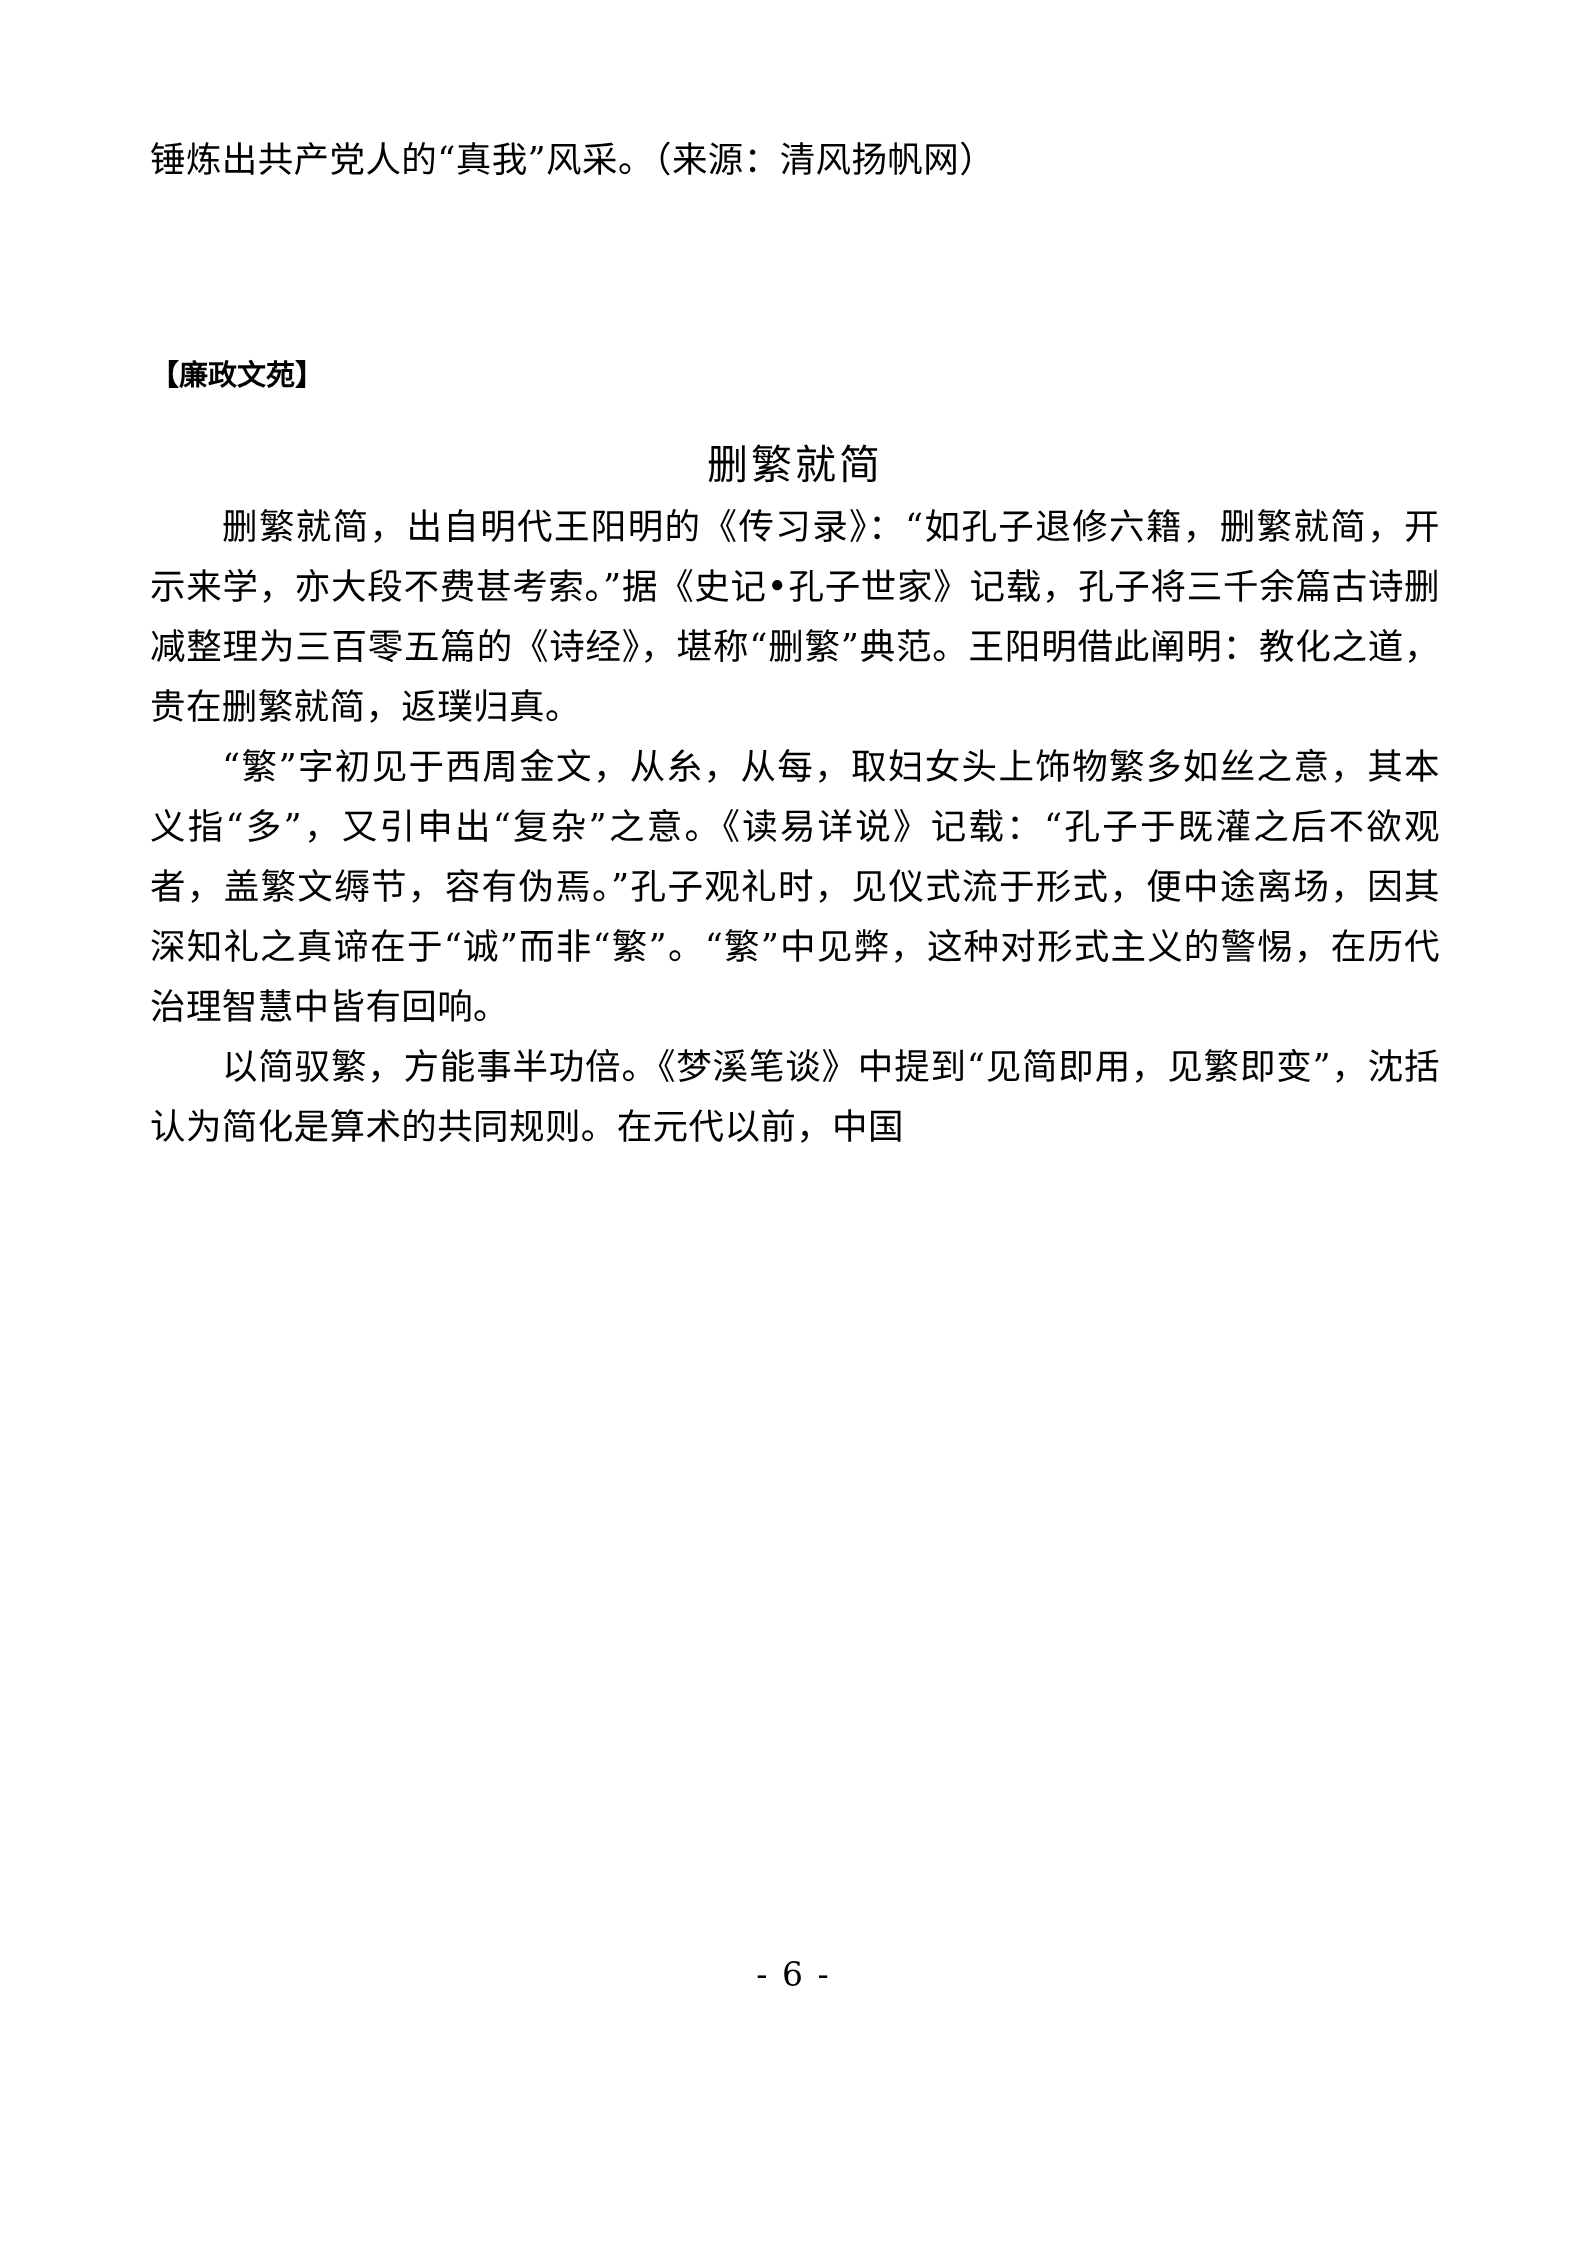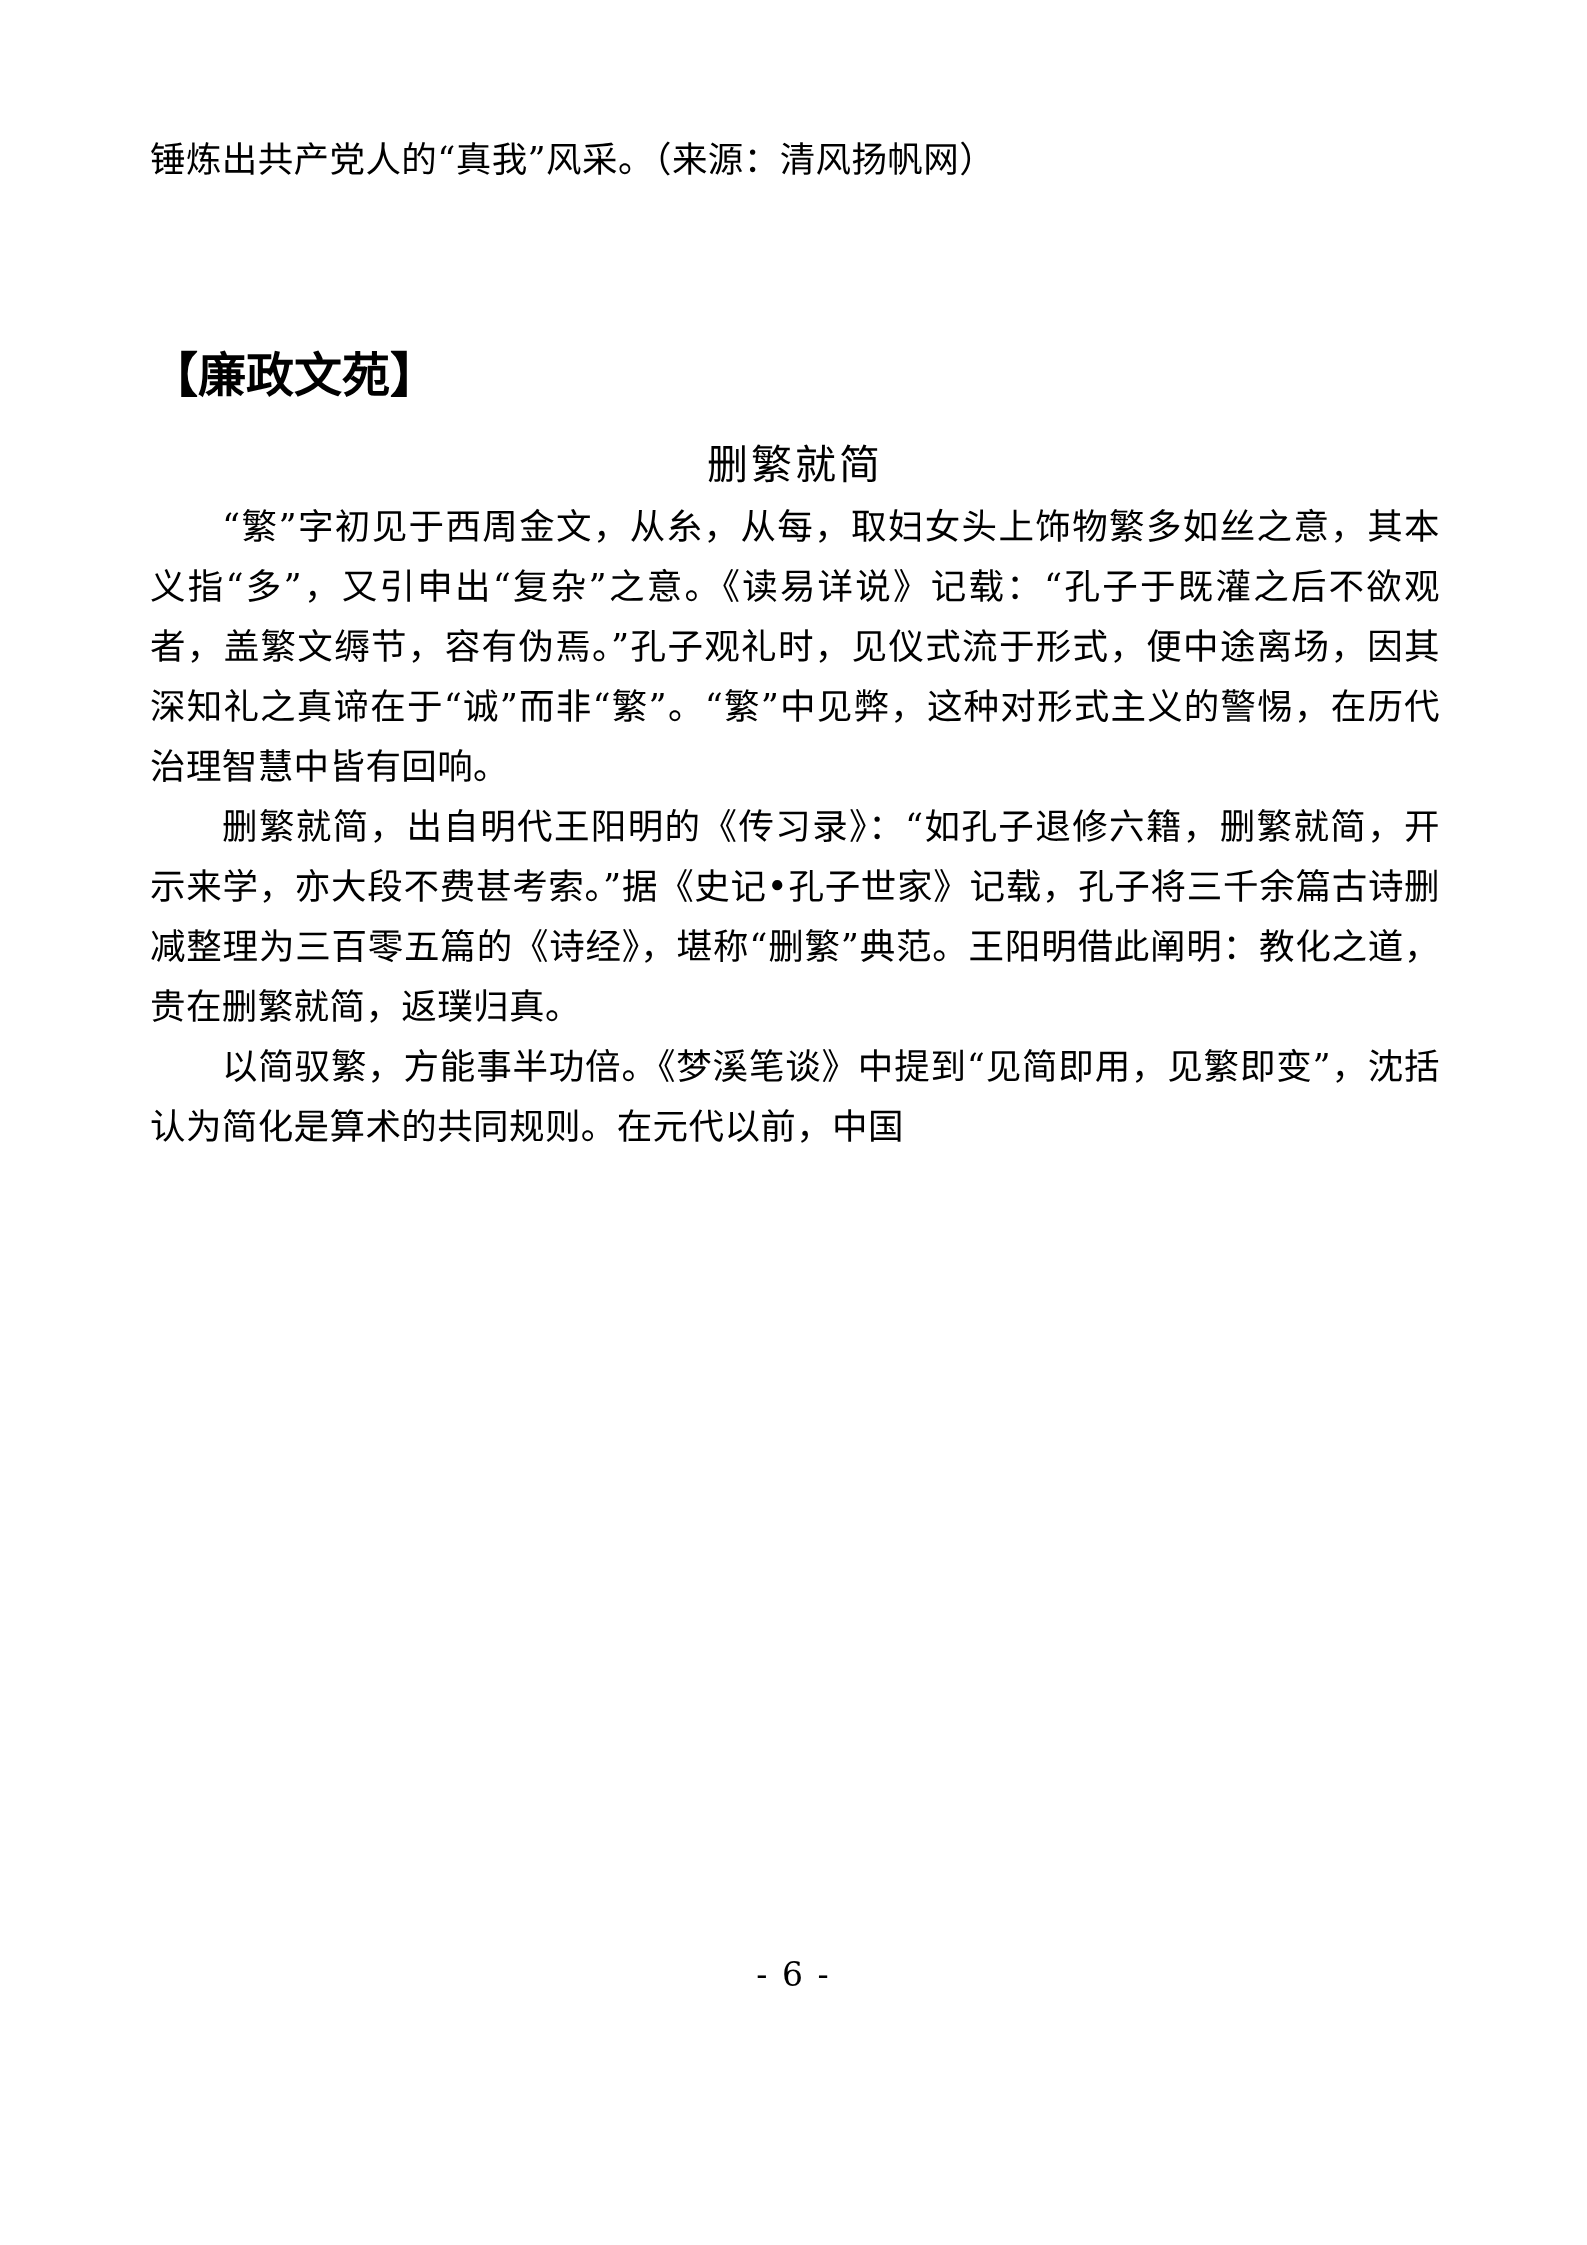--- a/index.html
+++ b/index.html
@@ -36,21 +36,21 @@
     letter-spacing: 0.4px;
     margin: 0;
   }
   .indent {
     text-indent: 72px;
   }
   .top-line {
     margin-top: 130px;
   }
   .section-head {
-    font-size: 48px;
+    font-size: 29px;
     line-height: 60px;
     font-weight: bold;
     margin: 0;
   }
   .sp-1 { height: 155px; }
   .sp-2 { height: 28px; }
   .article-title {
     font-size: 41px;
     line-height: 64px;
     font-weight: normal;
@@ -81,21 +81,21 @@
 
     <div class="sp-1"></div>
 
     <p class="section-head">【廉政文苑】</p>
 
     <div class="sp-2"></div>
 
     <h1 class="article-title">删繁就简</h1>
 
     <div class="body-block">
+      <p class="para indent">删繁就简，出自明代王阳明的《传习录》：“如孔子退修六籍，删繁就简，开示来学，亦大段不费甚考索。”据《史记•孔子世家》记载，孔子将三千余篇古诗删减整理为三百零五篇的《诗经》，堪称“删繁”典范。王阳明借此阐明：教化之道，贵在删繁就简，返璞归真。</p>
       <p class="para indent">“繁”字初见于西周金文，从糸，从每，取妇女头上饰物繁多如丝之意，其本义指“多”，又引申出“复杂”之意。《读易详说》记载：“孔子于既灌之后不欲观者，盖繁文缛节，容有伪焉。”孔子观礼时，见仪式流于形式，便中途离场，因其深知礼之真谛在于“诚”而非“繁”。“繁”中见弊，这种对形式主义的警惕，在历代治理智慧中皆有回响。</p>
-      <p class="para indent">删繁就简，出自明代王阳明的《传习录》：“如孔子退修六籍，删繁就简，开示来学，亦大段不费甚考索。”据《史记•孔子世家》记载，孔子将三千余篇古诗删减整理为三百零五篇的《诗经》，堪称“删繁”典范。王阳明借此阐明：教化之道，贵在删繁就简，返璞归真。</p>
       <p class="para indent">以简驭繁，方能事半功倍。《梦溪笔谈》中提到“见简即用，见繁即变”，沈括认为简化是算术的共同规则。在元代以前，中国</p>
     </div>
 
   </div>
 
   <div class="footer">- 6 -</div>
 </div>
 
 </body></html>

